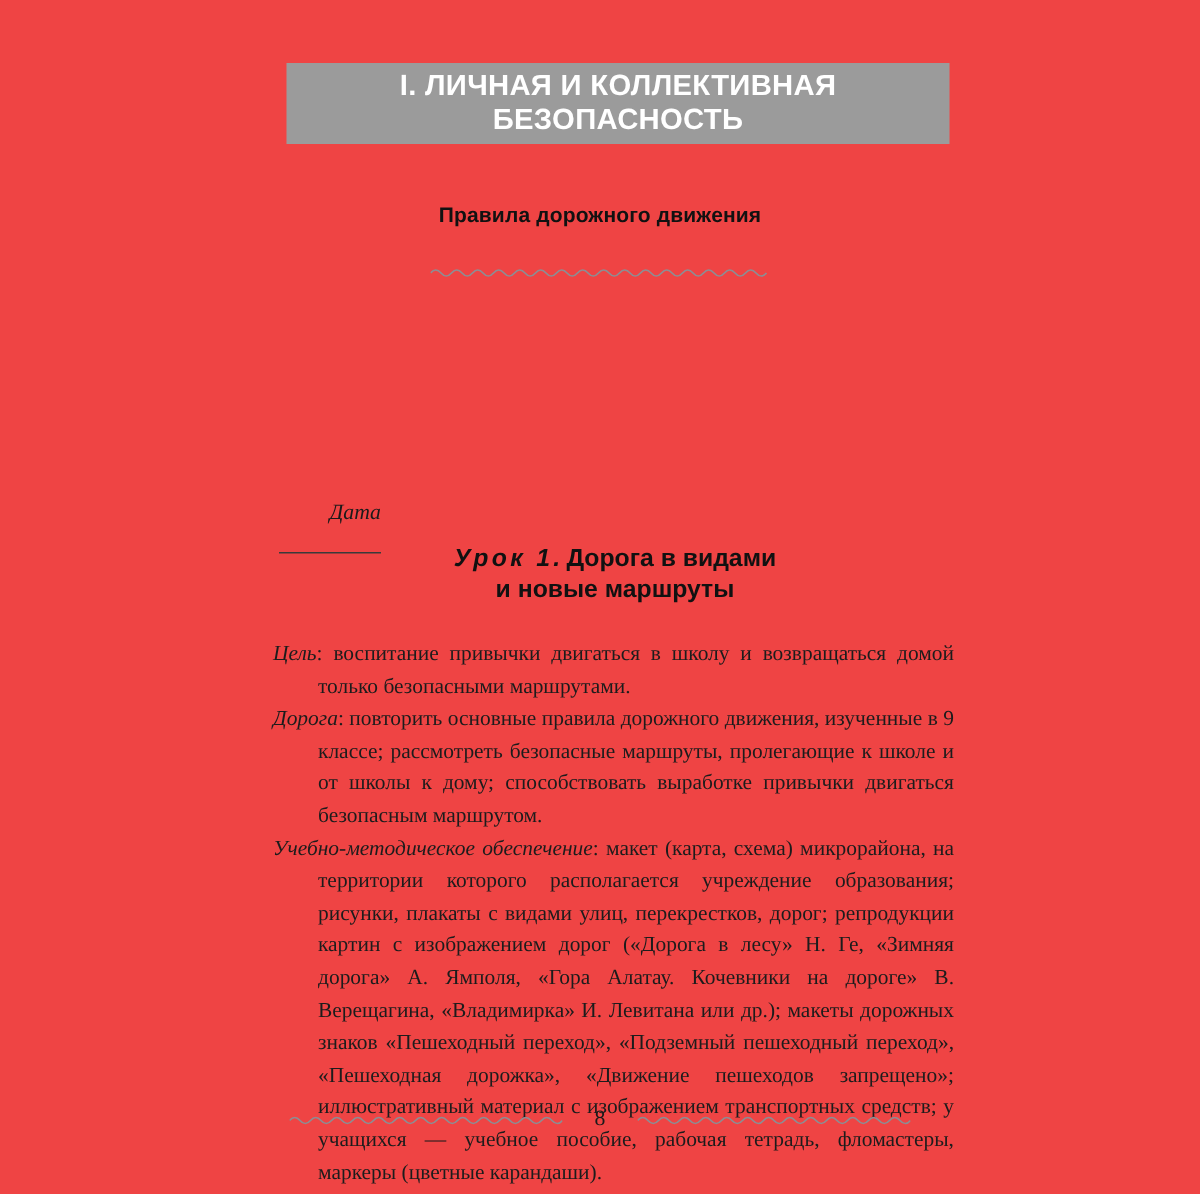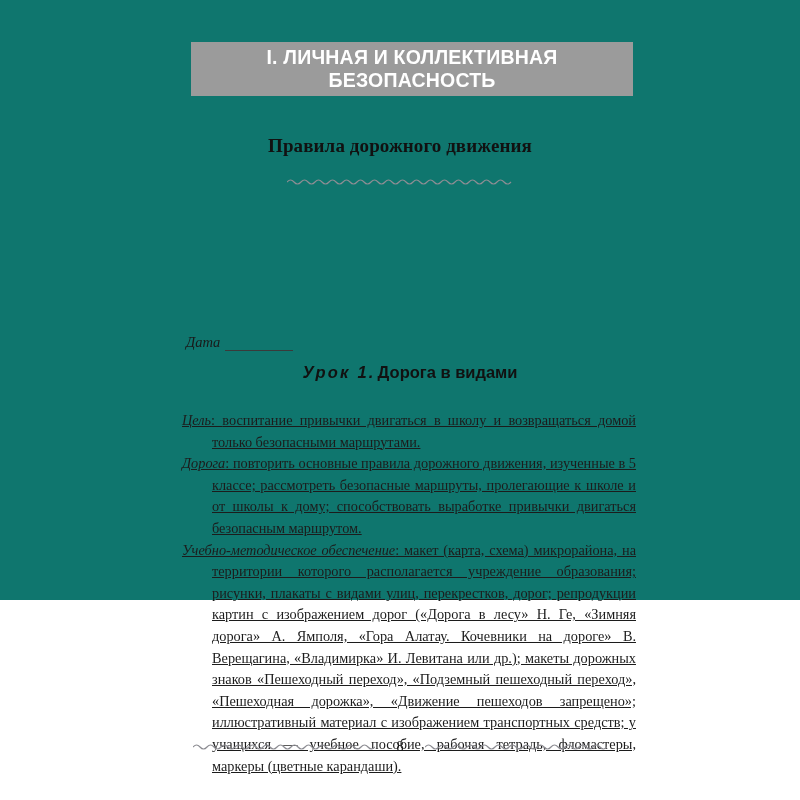--- a/index.html
+++ b/index.html
@@ -12,22 +12,22 @@
     width: 800px;
     height: 800px;
     overflow: hidden;
     font-family: "Liberation Serif", "DejaVu Serif", serif;
     color: #1a1a1a;
     -webkit-font-smoothing: antialiased;
   }
   .page {
     position: relative;
     width: 800px;
-    height: 600px;
-    background: #0f766e;
+    height: 796px;
+    background: #ef4444;
   }
 
   
   .section-banner {
     position: absolute;
     left: 191px;
     top: 42px;
     width: 442px;
     height: 54px;
     background: #9b9b9b;
@@ -48,23 +48,23 @@
     white-space: pre-line;
   }
 
   
   .topic-title {
     position: absolute;
     left: 0;
     top: 135px;
     width: 800px;
     text-align: center;
-    font-family: Liberation Serif, serif;
+    font-family: Liberation Sans, sans-serif;
     font-weight: bold;
-    font-size: 19px;
+    font-size: 14px;
     color: #111111;
     letter-spacing: 0.1px;
   }
 
   
   .wave {
     display: block;
   }
   .wave-under-title {
     position: absolute;
@@ -80,20 +80,21 @@
   }
 
   
   .date-row {
     position: absolute;
     left: 186px;
     top: 334px;
     display: flex;
     align-items: flex-end;
     gap: 5px;
+    flex-direction: column;
   }
   .date-label {
     font-family: "Liberation Serif", "DejaVu Serif", serif;
     font-style: italic;
     font-size: 14.5px;
     color: #1a1a1a;
   }
   .date-blank {
     display: inline-block;
     width: 68px;
@@ -125,25 +126,24 @@
     position: absolute;
     left: 182px;
     top: 410px;
     width: 454px;
     font-family: "Liberation Serif", "DejaVu Serif", serif;
     font-size: 14.3px;
     line-height: 21.6px;
     color: #1c1c1c;
   }
   .para {
-    margin: 0 0 0 0;
+    margin: 16px 0 0 0;
     padding-left: 30px;
     text-indent: -30px;
     text-align: justify;
-    text-decoration: underline;
   }
   .para + .para {
     margin-top: 0px;
   }
   .term {
     font-style: italic;
   }
 
   
   .footer {
@@ -183,31 +183,31 @@
   <svg class="wave wave-under-title" viewBox="0 0 226 12" preserveAspectRatio="none">
     <path d="M0,6 Q3.5,2 7,6 T14,6 T21,6 T28,6 T35,6 T42,6 T49,6 T56,6 T63,6 T70,6 T77,6 T84,6 T91,6 T98,6 T105,6 T112,6 T119,6 T126,6 T133,6 T140,6 T147,6 T154,6 T161,6 T168,6 T175,6 T182,6 T189,6 T196,6 T203,6 T210,6 T217,6 T224,6"></path>
   </svg>
 
   <div class="date-row">
     <span class="date-label">Дата</span>
     <span class="date-blank" title=""></span>
   </div>
 
   <div class="lesson-heading">
-    <span class="lesson-number">Урок 1.</span><span>Дорога в видами</span><br>
+    <span class="lesson-number">Урок 1.</span><span>Дорога в видами</span><br><span>и новые маршруты</span>
   </div>
 
   <div class="body-block">
 
     <p class="para">
       <span class="term">Цель</span><span>: </span><span>воспитание привычки двигаться в школу и возвращаться домой только безопасными маршрутами.</span>
     </p>
 
     <p class="para">
-      <span class="term">Дорога</span><span>: </span><span>повторить основные правила дорожного движения, изученные в 5 классе; рассмотреть безопасные маршруты, пролегающие к школе и от школы к дому; способствовать выработке привычки двигаться безопасным маршрутом.</span>
+      <span class="term">Дорога</span><span>: </span><span>повторить основные правила дорожного движения, изученные в 9 классе; рассмотреть безопасные маршруты, пролегающие к школе и от школы к дому; способствовать выработке привычки двигаться безопасным маршрутом.</span>
     </p>
 
     <p class="para">
       <span class="term">Учебно-методическое обеспечение</span><span>: </span><span>макет (карта, схема) микрорайона, на территории которого располагается учреждение образования; рисунки, плакаты с видами улиц, перекрестков, дорог; репродукции картин с изображением дорог («Дорога в лесу» Н. Ге, «Зимняя дорога» А. Ямполя, «Гора Алатау. Кочевники на дороге» В. Верещагина, «Владимирка» И. Левитана или др.); макеты дорожных знаков «Пешеходный переход», «Подземный пешеходный переход», «Пешеходная дорожка», «Движение пешеходов запрещено»; иллюстративный материал с изображением транспортных средств; у учащихся — учебное пособие, рабочая тетрадь, фломастеры, маркеры (цветные карандаши).</span>
     </p>
 
 
   </div>
 
   <div class="footer">

